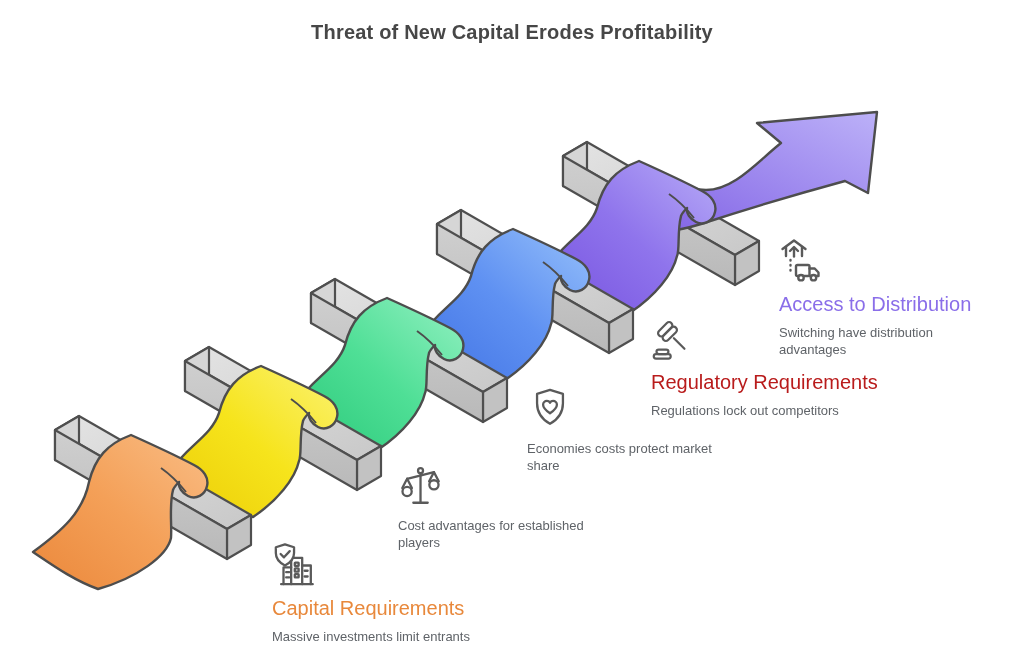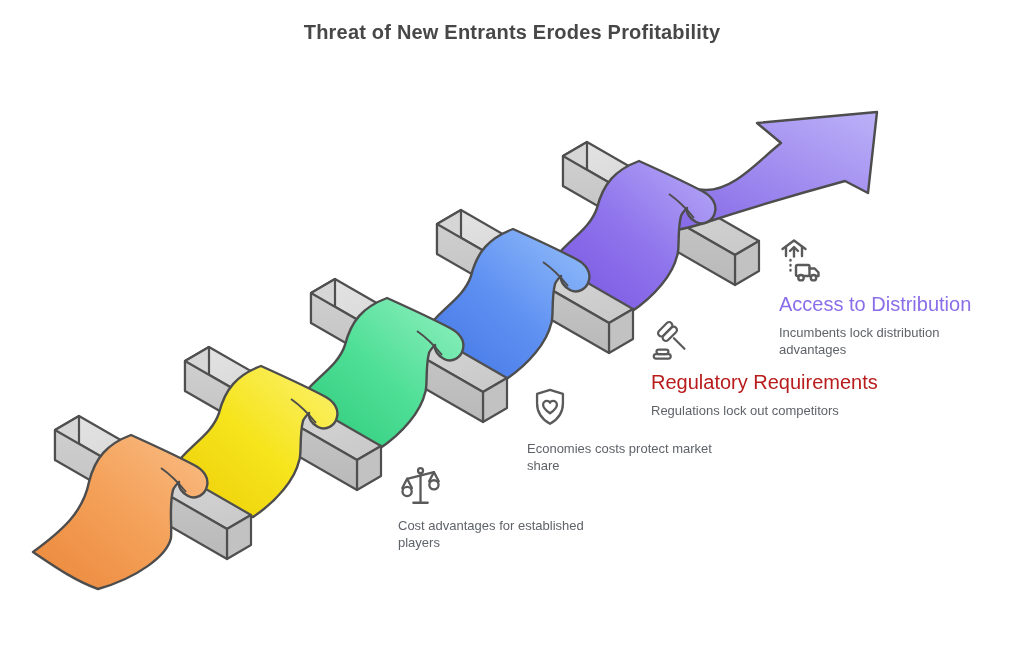--- a/index.html
+++ b/index.html
@@ -11,21 +11,21 @@
   .stage{position:absolute;}
   .stage .icon{display:block;}
   .stage .label{font-size:20px;margin-top:9px;white-space:nowrap;}
   .stage .desc{font-size:13px;color:#5f6368;line-height:16.5px;margin-top:9px;}
 </style>
 </head>
 <body>
 
 <div class="canvas">
 
-  <div class="title">Threat of New Entrants Erodes Profitability</div>
+  <div class="title">Threat of New Capital Erodes Profitability</div>
 
   <svg class="scene" width="1024" height="657" viewBox="0 0 1024 657">
     <defs>
       <linearGradient id="barTop" x1="0" y1="0" x2="1" y2="1">
         <stop offset="0" stop-color="#e4e4e4"></stop>
           <stop offset="1" stop-color="#c8c8c8"></stop>
       </linearGradient>
       <linearGradient id="barFront" x1="0" y1="0" x2="0" y2="1">
         <stop offset="0" stop-color="#cfcfcf"></stop>
           <stop offset="1" stop-color="#b9b9b9"></stop>
@@ -126,20 +126,36 @@
       <use href="#crease" stroke="#4d4d4d" stroke-width="2"></use>
     </g>
 
     <g transform="translate(55,430)">
       <use href="#bar"></use>
       <use href="#ribL" fill="url(#rg1)" stroke="#4d4d4d" stroke-width="2.4" stroke-linejoin="round"></use>
       <use href="#crease" stroke="#4d4d4d" stroke-width="2"></use>
     </g>
   </svg>
 
+  <div class="stage" style="left:272px;top:542px;width:240px">
+    <svg class="icon" width="46" height="46" viewBox="0 0 48 48" fill="none" stroke="#5a5a5a" stroke-width="2.4" stroke-linecap="round" stroke-linejoin="round">
+      <path d="M12 44 V26.5 H20"></path>
+      <path d="M20 44 V16.5 H31.5 V44"></path>
+      <path d="M31.5 24.5 H40.5 V44"></path>
+      <path d="M9.5 44 H42.5"></path>
+      <path d="M14.8 31.5 h3.2 M14.8 37 h3.2 M34 30 h3.2 M34 36 h3.2"></path>
+      <rect x="23.8" y="21.5" width="4" height="3.5" rx="0.5"></rect>
+      <rect x="23.8" y="27.5" width="4" height="3.5" rx="0.5"></rect>
+      <rect x="23.8" y="33.5" width="4" height="3.5" rx="0.5"></rect>
+      <path d="M13.5 2.5 L23 5.5 V11.5 C23 18 19.5 21.5 13.5 24.5 C7.5 21.5 4 18 4 11.5 V5.5 Z" fill="#ffffff"></path>
+      <path d="M9 12.5 L12.5 16 L18.5 9.5"></path>
+    </svg>
+    <div class="label" style="color: rgb(232, 136, 59);">Capital Requirements</div>
+    <div class="desc">Massive investments limit entrants</div>
+  </div>
 
   <div class="stage" style="left:398px;top:463px;width:200px">
     <svg class="icon" width="46" height="46" viewBox="0 0 48 48" fill="none" stroke="#5a5a5a" stroke-width="2.4" stroke-linecap="round" stroke-linejoin="round">
       <circle cx="23.5" cy="8" r="2.6"></circle>
       <path d="M23.5 10.5 V41.5"></path>
       <path d="M9.5 16.5 L37.5 9.5"></path>
       <path d="M9.5 16.5 L4.5 26 M9.5 16.5 L14.5 26"></path>
       <circle cx="9.5" cy="29.8" r="4.8"></circle>
       <path d="M37.5 9.5 L32.5 19 M37.5 9.5 L42.5 19"></path>
       <circle cx="37.5" cy="22.8" r="4.8"></circle>
@@ -174,16 +190,16 @@
       <path d="M7 11 V20 M23 11 V20"></path>
       <path d="M15 20.5 V12"></path>
       <path d="M11 15 L15 11 L19 15"></path>
       <path d="M11.5 24 V37" stroke-dasharray="0.5 4.5"></path>
       <rect x="17" y="29" width="13.5" height="11" rx="1.5"></rect>
       <path d="M30.5 32.5 h5.2 l3.8 4 v3.5 h-9"></path>
       <circle cx="22" cy="41.7" r="2.7" fill="#ffffff"></circle>
       <circle cx="34.5" cy="41.7" r="2.7" fill="#ffffff"></circle>
     </svg>
     <div class="label" style="color: rgb(138, 110, 233);">Access to Distribution</div>
-    <div class="desc">Incumbents lock distribution advantages</div>
+    <div class="desc">Switching have distribution advantages</div>
   </div>
 
 </div>
 
 </body></html>

